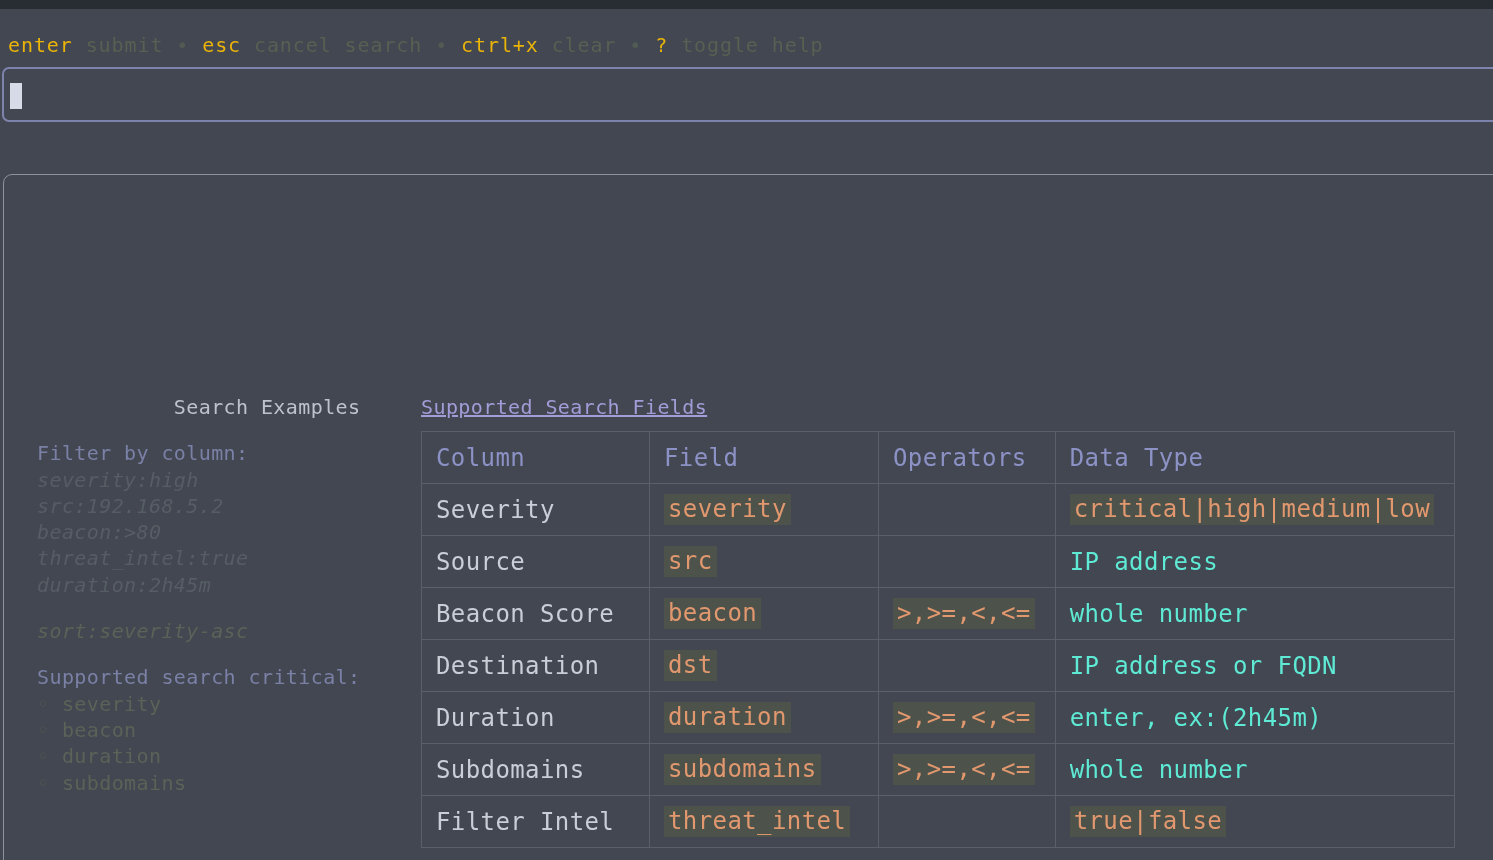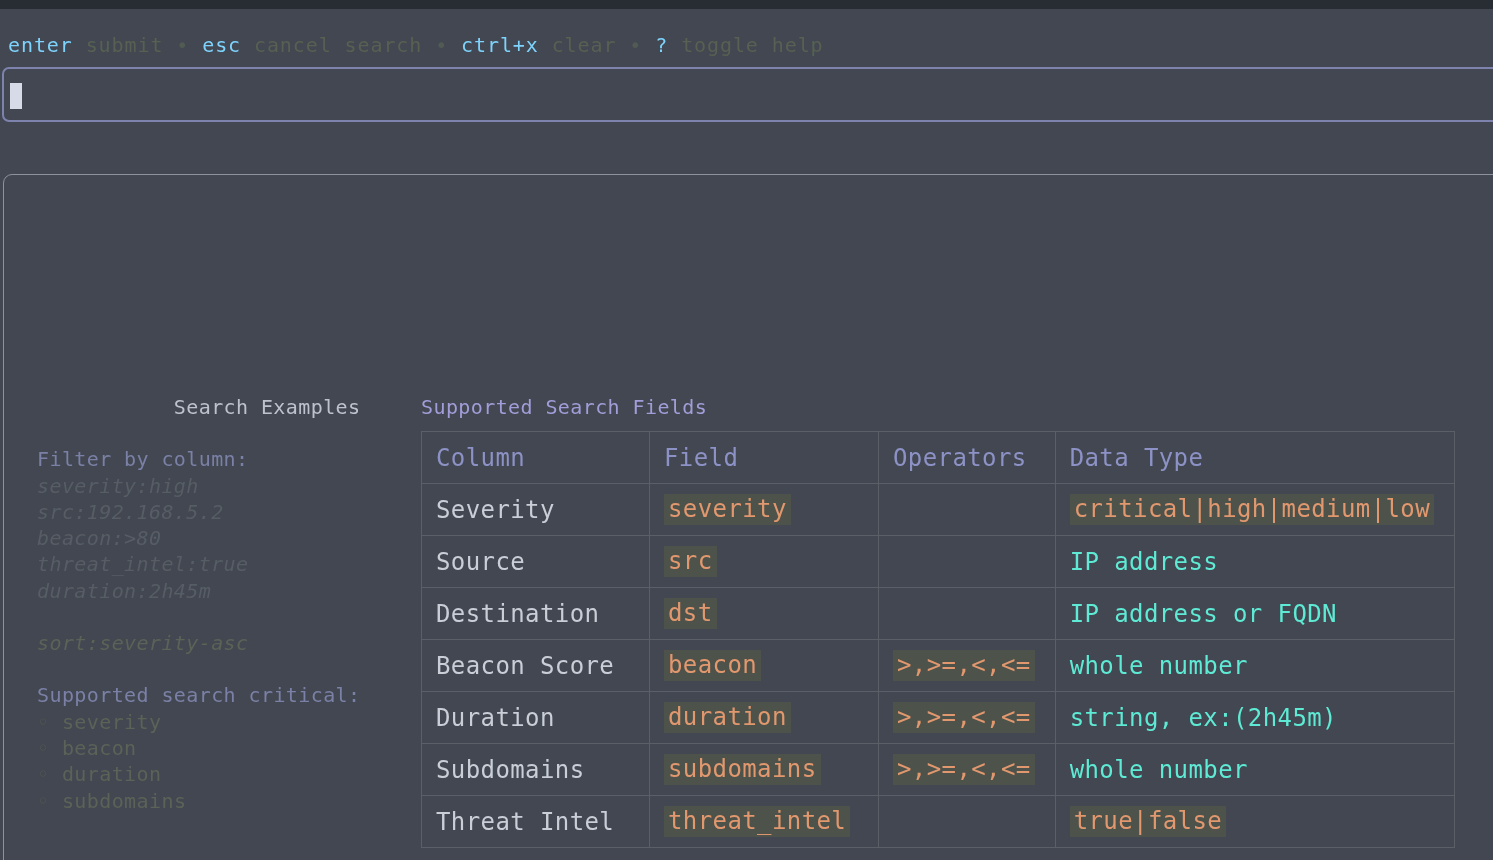--- a/index.html
+++ b/index.html
@@ -13,21 +13,21 @@
   .top-strip {
     position: absolute; top: 0; left: 0; right: 0; height: 9px;
     background: #272d33;
   }
   
   .help-bar {
     position: absolute; top: 33px; left: 8px;
     font-size: 20px; letter-spacing: 0.9px; line-height: 24px;
     white-space: nowrap;
   }
-  .hb-key  { color: #7dd3fc; }
+  .hb-key  { color: #eab308; }
   .hb-desc { color: #576052; text-align: center; }
   .hb-sep  { color: #525b53; }
   
   .search-input {
     position: absolute; top: 67px; left: 2px;
     width: calc(100% + 16px); height: 55px;
     border: 2px solid #7e83ae; border-radius: 7px;
     font-size: 20px; color: #d7dae7;
   }
   .cursor {
@@ -41,33 +41,33 @@
     width: calc(100% + 20px); height: 710px;
     border: 1px solid #8e939b; border-radius: 9px;
   }
   
   .examples {
     position: absolute; left: 33px; top: 219px;
     font-size: 20px; letter-spacing: 0.4px; line-height: 26.3px;
     white-space: nowrap;
   }
   .ex-title { color: #bdc2ce; text-align: right; }
-  .ex-section { margin-top: 26px; }
+  .ex-section { margin-top: 20px; }
   .ex-heading { color: #7b80a6; }
   .ex-line { color: #575d64; font-style: italic; }
   .ex-line-sort { color: #5b6257; }
   .ex-bullet-glyph { color: #515850; }
   .ex-bullet-text { color: #5b6257; }
   
   .fields {
     position: absolute; left: 417px; top: 219px;
     font-size: 20px; letter-spacing: 0.4px; line-height: 26.3px;
     white-space: nowrap;
   }
-  .f-title { color: #a29dd8; }
+  .f-title { color: #a29dd8; text-decoration: underline; }
   table.fields-table {
     border-collapse: collapse;
     margin-top: 11px;
     table-layout: fixed;
   }
   .fields-table col.c1 { width: 228px; }
   .fields-table col.c2 { width: 229px; }
   .fields-table col.c3 { width: 176px; }
   .fields-table col.c4 { width: 362px; }
   .fields-table th, .fields-table td {
@@ -176,45 +176,45 @@
         <td></td>
         <td><span class="chip">critical|high|medium|low</span></td>
       </tr>
       <tr>
         <td class="cell-label">Source</td>
         <td><span class="chip">src</span></td>
         <td></td>
         <td class="cell-plain">IP address</td>
       </tr>
       <tr>
-        <td class="cell-label">Destination</td>
-        <td><span class="chip">dst</span></td>
-        <td></td>
-        <td class="cell-plain">IP address or FQDN</td>
-      </tr>
-      <tr>
         <td class="cell-label">Beacon Score</td>
         <td><span class="chip">beacon</span></td>
         <td><span class="chip">&gt;,&gt;=,&lt;,&lt;=</span></td>
         <td class="cell-plain">whole number</td>
       </tr>
       <tr>
+        <td class="cell-label">Destination</td>
+        <td><span class="chip">dst</span></td>
+        <td></td>
+        <td class="cell-plain">IP address or FQDN</td>
+      </tr>
+      <tr>
         <td class="cell-label">Duration</td>
         <td><span class="chip">duration</span></td>
         <td><span class="chip">&gt;,&gt;=,&lt;,&lt;=</span></td>
-        <td class="cell-plain">string, ex:(2h45m)</td>
+        <td class="cell-plain">enter, ex:(2h45m)</td>
       </tr>
       <tr>
         <td class="cell-label">Subdomains</td>
         <td><span class="chip">subdomains</span></td>
         <td><span class="chip">&gt;,&gt;=,&lt;,&lt;=</span></td>
         <td class="cell-plain">whole number</td>
       </tr>
       <tr>
-        <td class="cell-label">Threat Intel</td>
+        <td class="cell-label">Filter Intel</td>
         <td><span class="chip">threat_intel</span></td>
         <td></td>
         <td><span class="chip">true|false</span></td>
       </tr>
     </tbody>
       </table>
 
   </div>
 
 </div>

